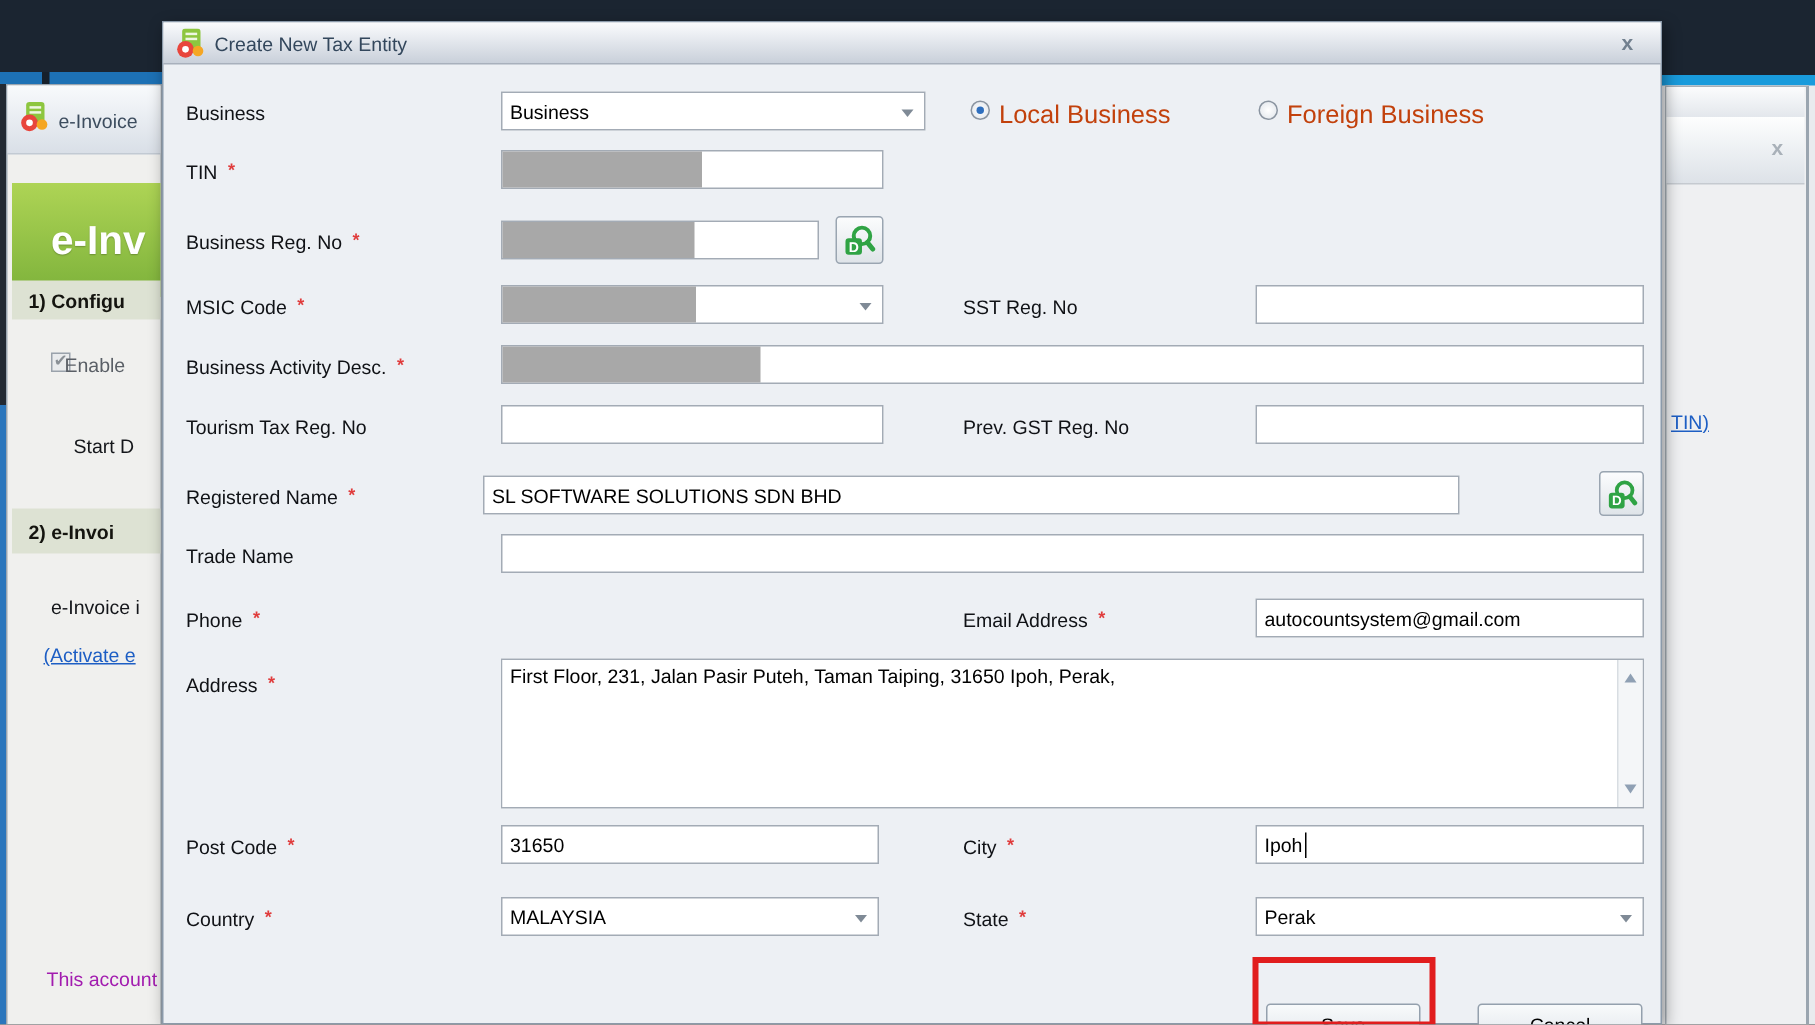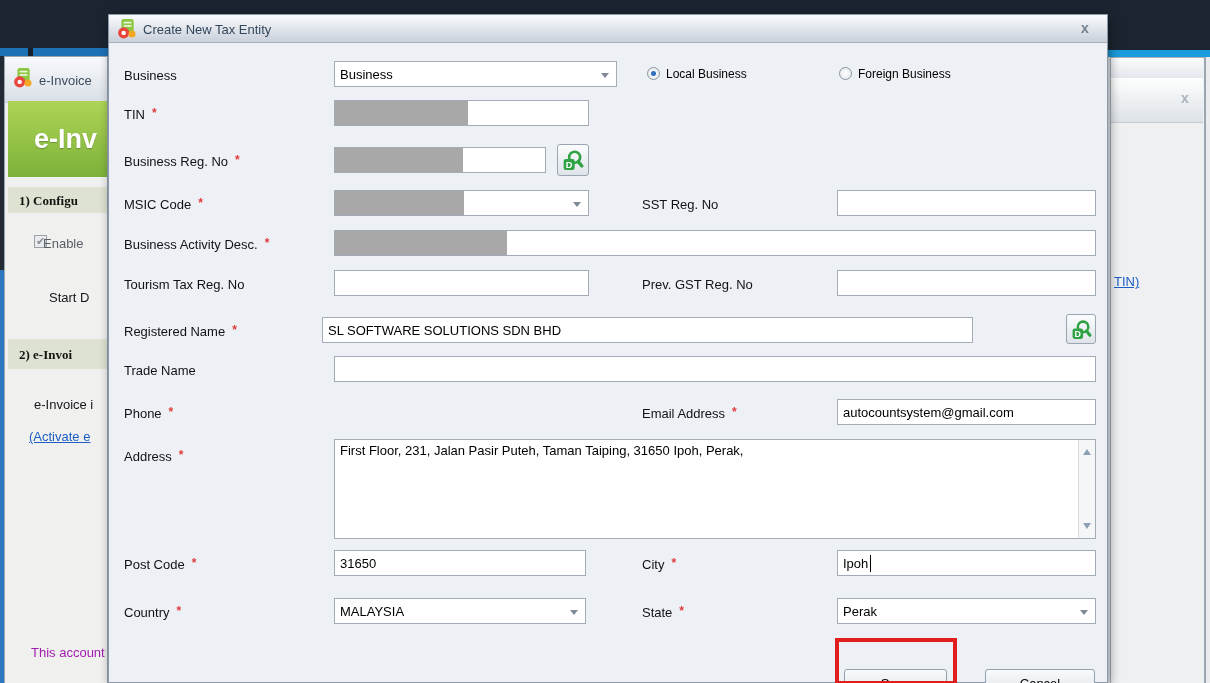--- a/index.html
+++ b/index.html
@@ -19,26 +19,26 @@
   .edge-dark { left:0; top:56px; width:4px; height:214px; background:#232a33; }
   .edge-blue { left:0; top:270px; width:4px; height:413px; background:#2b76bc; }
 
   .left-win {
     left:4px; top:56px; width:104px; height:627px;
     background:#f0f0ee; border:1px solid #9aa5b0; border-bottom:none;
   }
   .lw-titlebar { left:0; top:0; width:102px; height:46px;
     background:linear-gradient(#f8fafc,#d9dfe7); border-bottom:1px solid #c2cad3; }
   .lw-title { left:34px; top:16px; color:#3c4c5e; font-size:13px; white-space:nowrap; }
-  .lw-header { left:3px; top:44px; width:99px; height:76px; overflow:hidden;
+  .lw-header { left:3px; top:65px; width:99px; height:76px; overflow:hidden;
     background:linear-gradient(#aed455,#7cb13a); }
   .lw-header-text { left:26px; top:23px; color:#fff; font-size:27px; font-weight:bold;
     white-space:nowrap; text-shadow:0 1px 1px rgba(0,0,0,.25); }
   .section-bar { left:3px; width:99px; background:#dde2d3; overflow:hidden; }
-  .section-text { font-weight:bold; font-size:13px; color:#14140f; white-space:nowrap;font-family:Liberation Serif, serif; }
+  .section-text { font-weight:bold; font-size:13px; color:#14140f; white-space:nowrap; }
   .chk { width:13px; height:13px; border:1px solid #9aa2ab; background:#e9ebed;
     color:#8a9096; font-size:11px; line-height:11px; text-align:center; }
   .muted-label { color:#5a5f66; }
   .plain-text { color:#14161a; white-space:nowrap; }
   .link { color:#1d5ec4; text-decoration:underline; white-space:nowrap; cursor:pointer; }
   .notice { color:#a21caf; white-space:nowrap; font-size:13px; }
 
   .right-win { left:1110px; top:57px; width:96px; height:626px;
     background:#eff0f2; border:1px solid #a8b0b8; border-bottom:none;
     border-right:2px solid #9aa5b0; }
@@ -66,21 +66,21 @@
 
   .combo { background:#fff; border:1px solid #a3abb5; }
   .combo .val { position:absolute; left:5px; top:5px; font-size:13px; color:#000; white-space:nowrap; }
   .combo .arrow { position:absolute; right:7px; top:11px; width:0; height:0;
     border-left:4px solid transparent; border-right:4px solid transparent; border-top:5px solid #7f8a96; }
 
   .radio { width:13px; height:13px; border-radius:50%; border:1px solid #8a94a0;
     background:radial-gradient(#ffffff,#dfe4ea); }
   .radio.sel::after { content:""; position:absolute; left:3px; top:3px; width:5px; height:5px;
     border-radius:50%; background:#2f6fbe; }
-  .radio-label { font-size:12px; color:#000000; white-space:nowrap; }
+  .radio-label { font-size:17px; color:#c2410c; white-space:nowrap; }
 
   .tool-btn { background:linear-gradient(#fbfcfd,#dfe4e9); border:1px solid #9aa5b1; border-radius:3px;
     display:flex; align-items:center; justify-content:center; cursor:pointer; }
 
   .textarea-wrap { background:#fff; border:1px solid #a3abb5; }
   .textarea-wrap textarea { width:100%; height:100%; border:none; outline:none; resize:none;
     font-family:"Liberation Sans",sans-serif; font-size:13px; padding:3px 5px; color:#000; }
   .vscroll { position:absolute; right:0; top:0; width:17px; height:100%;
     background:#f4f6f8; border-left:1px solid #d8dde2; }
   .tri-up { position:absolute; left:4px; top:9px; width:0; height:0;

